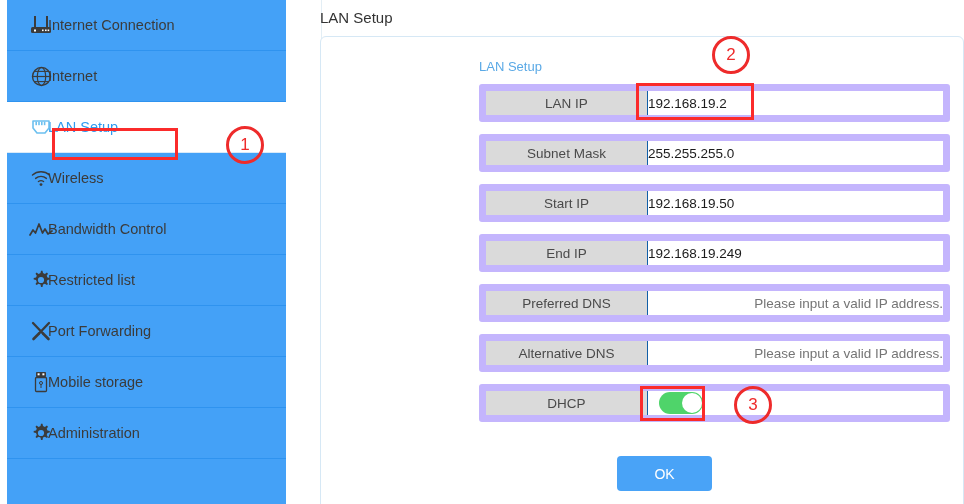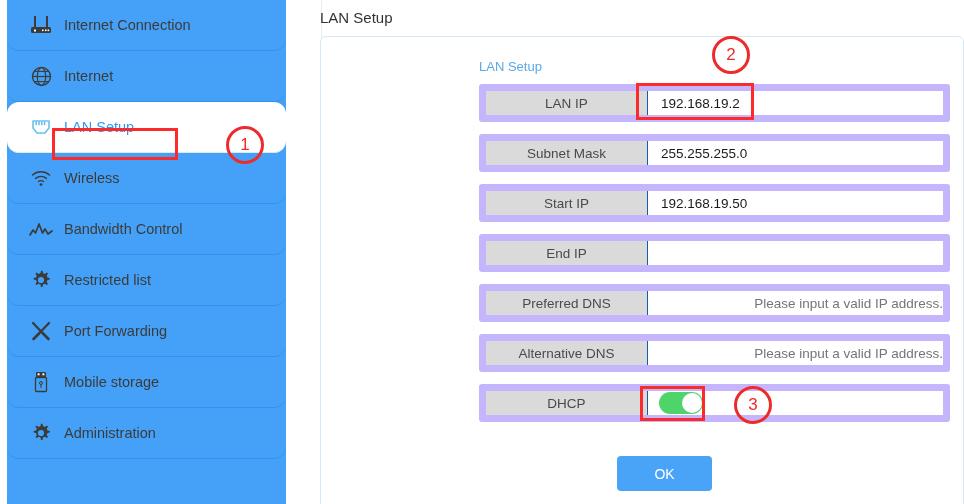--- a/index.html
+++ b/index.html
@@ -13,28 +13,27 @@
 
   
   #sidebar {
     position: absolute; left: 7px; top: 0; width: 279px; height: 504px;
     background: #44a1f7;
   }
   .nav-item {
     position: relative;
     height: 51px;
     display: flex; align-items: center;
-    padding-left: 57px;
+    padding-left: 41px;
     border-bottom: 1px solid #2f93ef;
     color: #3b3b3b;
     font-size: 14.5px;
     background: #44a1f7;
     cursor: pointer;
     white-space: nowrap;
-    border-radius: 12px;
   }
   .nav-item.active {
     background: #ffffff;
     color: #2e9bf0;
     border-bottom: 1px solid #d9eaf8;
   }
   .nav-item .nav-icon {
     position: absolute; left: 22px; top: 50%;
     transform: translateY(-50%);
     width: 24px; height: 24px;
@@ -93,21 +92,20 @@
     flex: 0 0 162px;
     background: #dadada;
     display: flex; align-items: center; justify-content: center;
     font-size: 13.5px;
     color: #4a4a4a;
     border-right: 1px solid #115fa8;
   }
   .row-value {
     flex: 1 1 auto;
     display: flex; align-items: center;
-    padding-left: 13px;
     font-size: 13.5px;
     color: #1b1b1b;
     background: #fff;
     border: none;
     outline: none;
     font-family: "Liberation Sans", sans-serif;
     height: 100%;
   }
   .row-value.placeholder { color: #b6b6b6; text-align: right; }
 
@@ -301,20 +299,21 @@
       <input class="row-value" type="text" value="255.255.255.0" style="">
     </div>
 
     <div class="form-row">
       <div class="row-label">Start IP</div>
       <input class="row-value" type="text" value="192.168.19.50" style="">
     </div>
 
     <div class="form-row">
       <div class="row-label">End IP</div>
+      <input class="row-value" type="text" value="192.168.19.249" style="">
     </div>
 
     <div class="form-row">
       <div class="row-label">Preferred DNS</div>
       <input class="row-value placeholder" type="text" placeholder="Please input a valid IP address." style="">
     </div>
 
     <div class="form-row">
       <div class="row-label">Alternative DNS</div>
       <input class="row-value placeholder" type="text" placeholder="Please input a valid IP address." style="">

